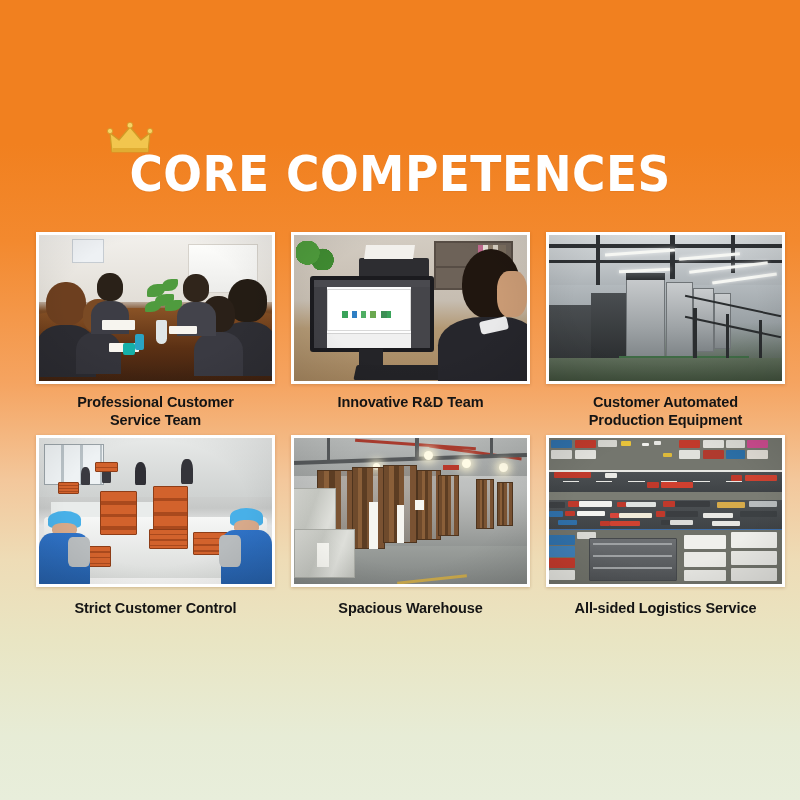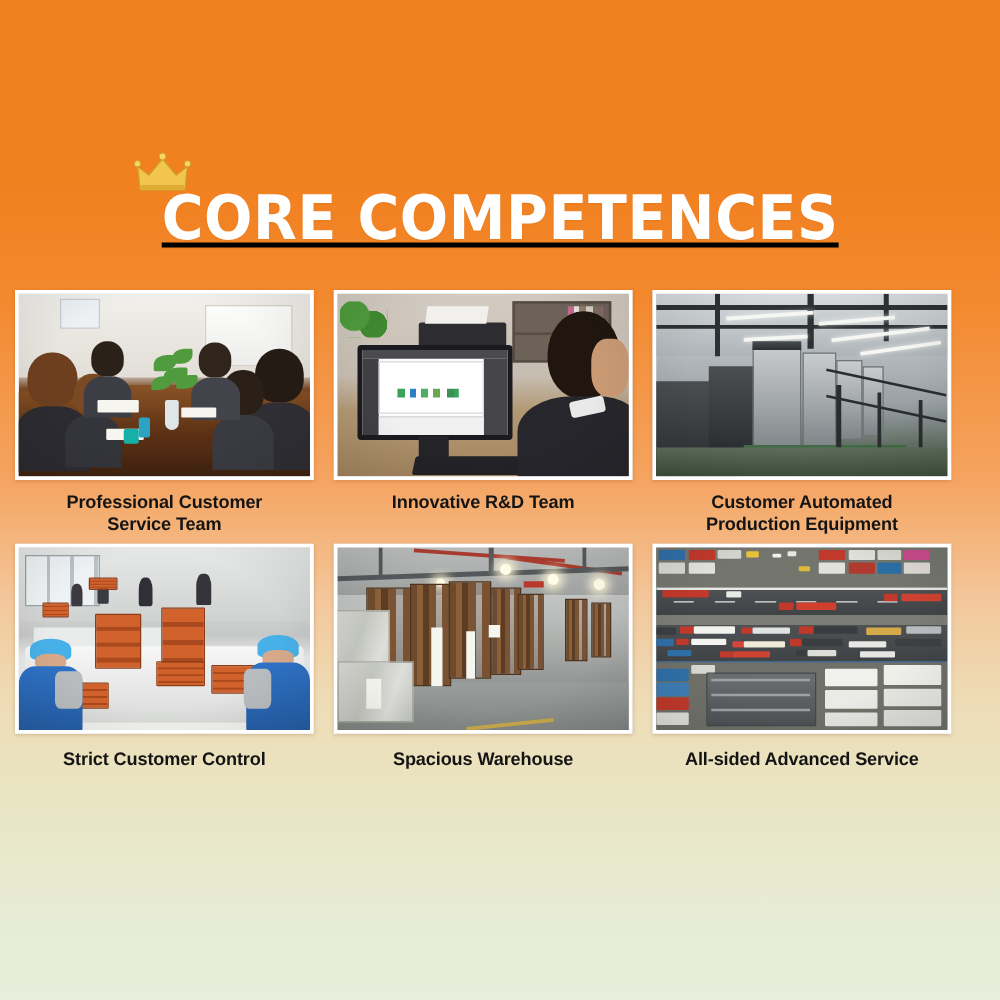--- a/index.html
+++ b/index.html
@@ -20,21 +20,21 @@
   }
 
   .page { width:800px; height:800px; position:relative; }
 
   
   .title-block {
     position:absolute;
     top:150px; left:0; right:0;
     text-align:center;
   }
-  .title-wrap { display:inline-block; position:relative;text-decoration:underline; }
+  .title-wrap { display:inline-block; position:relative; }
   .crown-icon {
     position:absolute;
     top:-28px; left:-2px;
     width:46px; height:34px;
     pointer-events:none;
   }
   .page-title {
     font-family: "DejaVu Sans", sans-serif;
     font-size:49px;
     font-weight:bold;
@@ -43,21 +43,21 @@
     line-height:1;
     white-space:nowrap;
     transform: scaleX(0.93);
     transform-origin:center;
     text-shadow:0 1px 1px rgba(180,90,10,0.18);
   }
 
   
   .grid {
     position:absolute;
-    top:232px; left:12px;
+    top:232px; left:36px;
     width:748px;
   }
   .row { display:flex; gap:16px; }
   .row + .row { margin-top:6px; }
 
   .card { width:239px; display:flex; flex-direction:column; }
 
   .card-photo {
     width:239px; height:152px;
     border:3px solid #ffffff;
@@ -482,17 +482,17 @@
             <div class="ln" style="left:19%;top:88%;width:34%;height:1.4%;background:#9ea1a3"></div>
             <div class="c" style="left:58%;top:66%;width:18%;height:10%;background:#f0f0ec"></div>
             <div class="c" style="left:58%;top:78%;width:18%;height:10%;background:#eaeae6"></div>
             <div class="c" style="left:58%;top:90%;width:18%;height:8%;background:#e4e4e0"></div>
             <div class="c" style="left:78%;top:64%;width:20%;height:11%;background:#ededE9;background-color:#eeeeea"></div>
             <div class="c" style="left:78%;top:77%;width:20%;height:10%;background:#e6e6e2"></div>
             <div class="c" style="left:78%;top:89%;width:20%;height:9%;background:#dedeDa;background-color:#dededa"></div>
             <div class="vignette"></div>
           </div>
         </div>
-        <div class="card-caption">All-sided Advanced Service</div>
+        <div class="card-caption">All-sided Logistics Service</div>
       </div>
     </div>
   </div>
 </div>
 
 </body></html>

